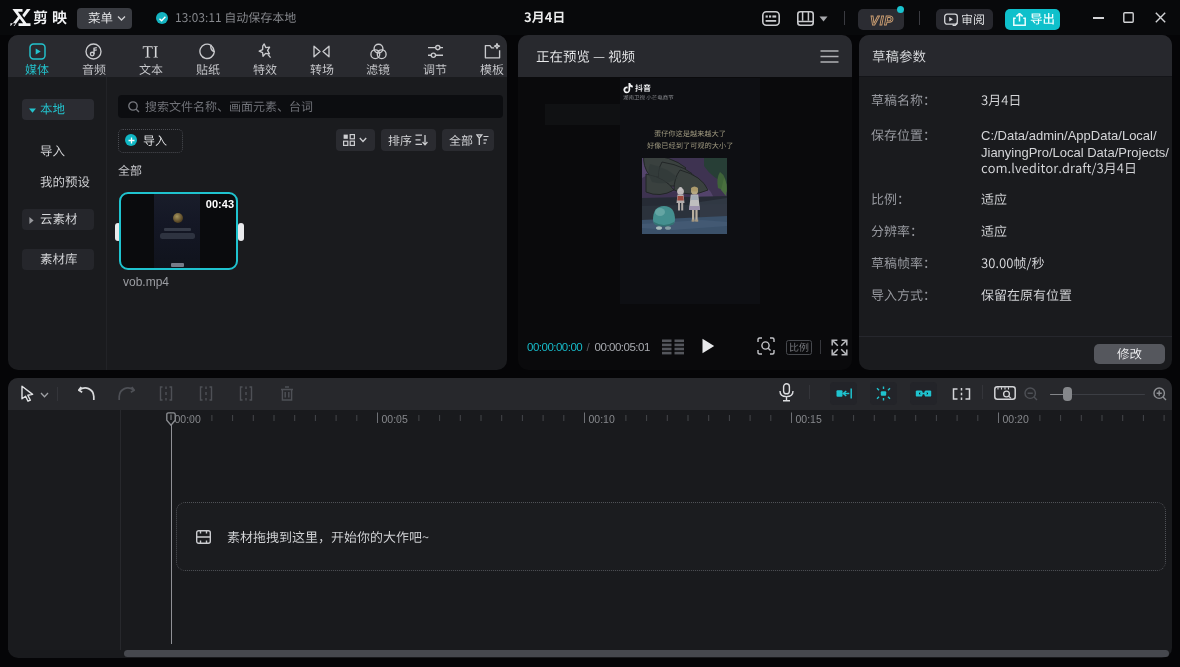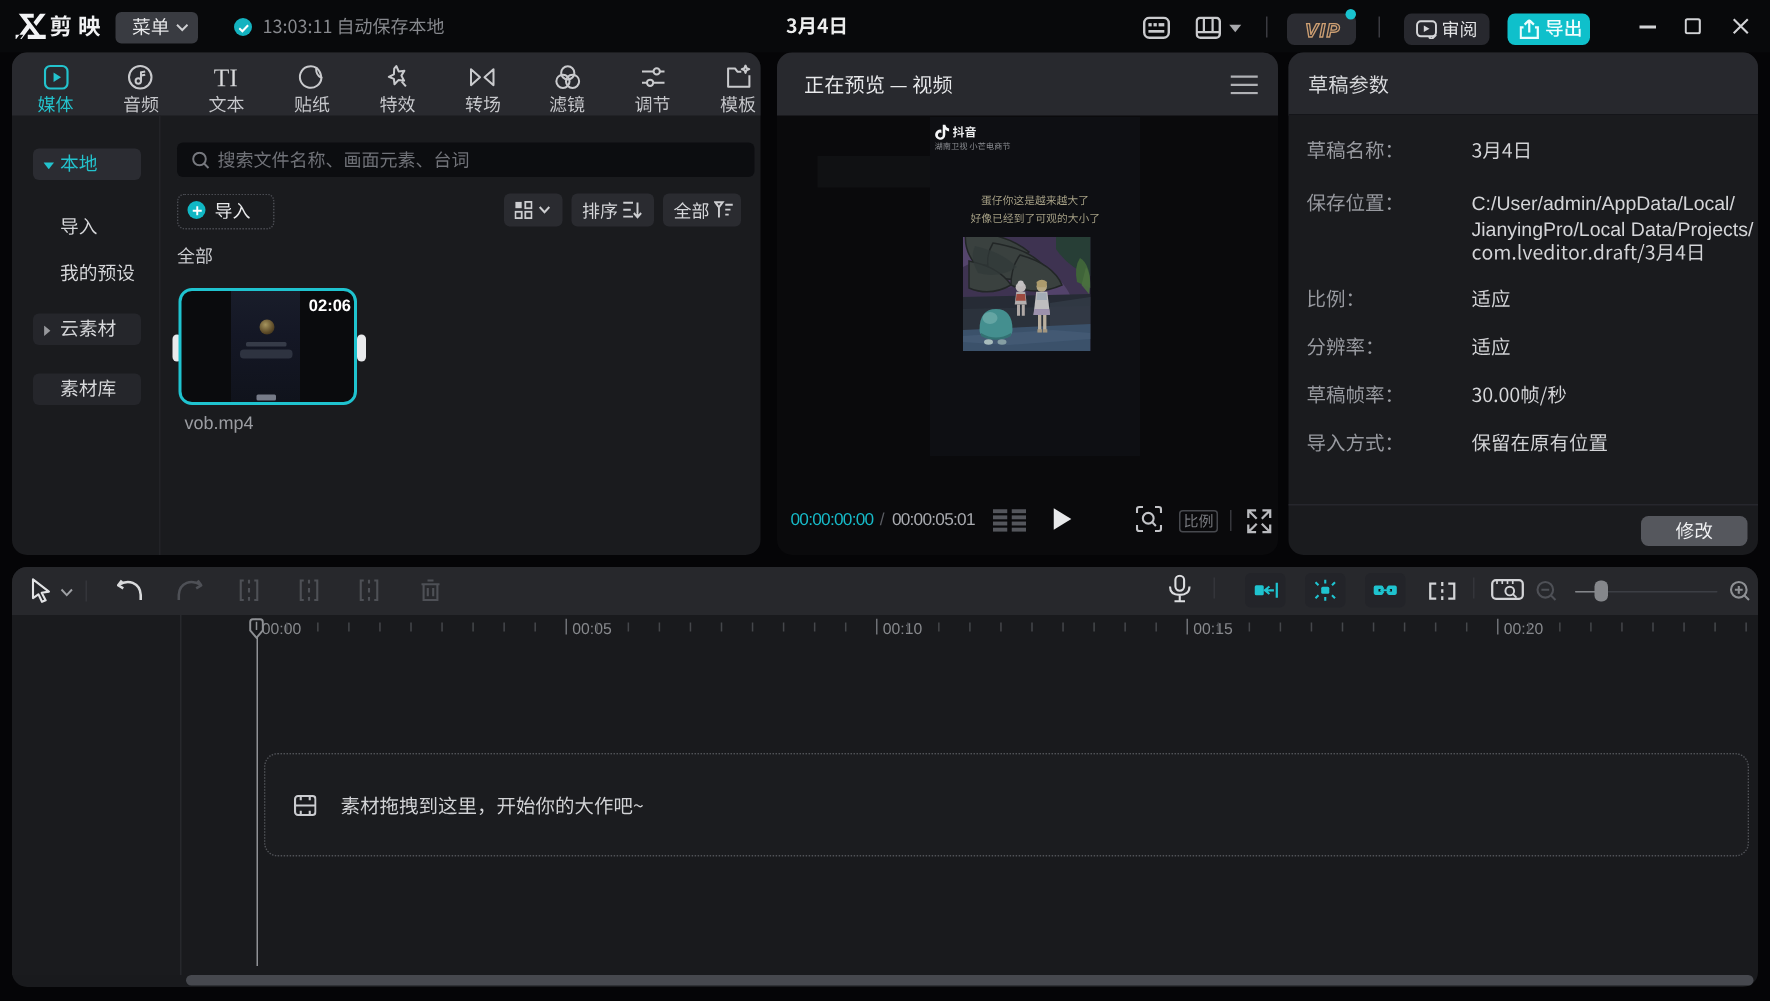--- a/index.html
+++ b/index.html
@@ -213,21 +213,21 @@
     <path fill="#cbccd0" transform="translate(0,12.00)" d="M5.92 -10.21C4.7 -8.3 2.51 -6.54 0.31 -5.54C0.54 -5.35 0.8 -5.05 0.94 -4.81C1.42 -5.05 1.9 -5.33 2.36 -5.63V-4.85H5.53V-2.98H2.44V-2.17H5.53V-0.19H0.91V0.62H11.15V-0.19H6.47V-2.17H9.71V-2.98H6.47V-4.85H9.71V-5.64C10.16 -5.33 10.62 -5.04 11.1 -4.76C11.23 -5.03 11.5 -5.34 11.72 -5.52C9.77 -6.55 7.99 -7.8 6.5 -9.53L6.71 -9.84ZM2.4 -5.65C3.76 -6.53 5.02 -7.64 6 -8.87C7.14 -7.56 8.35 -6.55 9.68 -5.65Z M13.69 -7.54C14.02 -6.89 14.34 -6.02 14.45 -5.46L15.26 -5.7C15.16 -6.25 14.83 -7.09 14.47 -7.74ZM19.52 -9.44V0.94H20.33V-8.62H22.26C21.94 -7.67 21.47 -6.4 21.01 -5.38C22.09 -4.3 22.39 -3.41 22.39 -2.66C22.4 -2.24 22.32 -1.86 22.08 -1.72C21.95 -1.63 21.77 -1.6 21.59 -1.58C21.35 -1.58 21.01 -1.58 20.66 -1.62C20.81 -1.37 20.89 -1 20.9 -0.77C21.25 -0.74 21.64 -0.74 21.94 -0.78C22.22 -0.82 22.49 -0.89 22.68 -1.02C23.08 -1.3 23.23 -1.87 23.23 -2.58C23.23 -3.41 22.97 -4.36 21.89 -5.48C22.4 -6.6 22.96 -7.97 23.38 -9.08L22.76 -9.48L22.62 -9.44ZM14.96 -9.91C15.14 -9.53 15.34 -9.06 15.47 -8.66H12.96V-7.85H18.62V-8.66H16.39C16.26 -9.07 16.01 -9.67 15.77 -10.13ZM17.2 -7.78C17 -7.09 16.64 -6.1 16.32 -5.42H12.61V-4.6H18.9V-5.42H17.2C17.5 -6.05 17.82 -6.86 18.1 -7.57ZM13.31 -3.49V0.88H14.16V0.31H17.45V0.79H18.35V-3.49ZM14.16 -0.5V-2.68H17.45V-0.5Z"></path>
   </svg>
 <div class="" style="left:114.5px;top:223px;width:6px;height:18px;background:#e9eaec;border-radius:3px"></div>
 <div class="" style="left:237.5px;top:223px;width:6px;height:18px;background:#e9eaec;border-radius:3px"></div>
 <div class="" style="left:119px;top:192px;width:119px;height:78px;background:#0a0b0d;border:2px solid #1fc3cf;border-radius:9px;box-sizing:border-box"></div>
 <div class="" style="left:154px;top:194px;width:46px;height:74px;background:linear-gradient(180deg,#191d2a 0%,#141725 40%,#10131c 100%)"></div>
 <div class="" style="left:173px;top:213px;width:10px;height:10px;background:radial-gradient(circle at 40% 35%,#a6955e,#5c4a28 60%,#261f10);border-radius:50%"></div>
 <div class="" style="left:164px;top:228px;width:27px;height:2.5px;background:#363b48;border-radius:1px"></div>
 <div class="" style="left:160px;top:233px;width:35px;height:5.5px;background:#2e3340;border-radius:2.5px"></div>
 <div class="" style="left:171px;top:263px;width:13px;height:3.5px;background:#767b88;border-radius:1px"></div>
-<div style="position:absolute;left:205px;top:198px;width:29px;height:12px;font:700 11px/12px &quot;Liberation Sans&quot;,sans-serif;color:#fff;text-align:right">02:06</div>
+<div style="position:absolute;left:205px;top:198px;width:29px;height:12px;font:700 11px/12px &quot;Liberation Sans&quot;,sans-serif;color:#fff;text-align:right">00:43</div>
 <div style="position:absolute;left:123px;top:276px;width:80px;height:13px;font:12px/13px &quot;Liberation Sans&quot;,sans-serif;color:#9b9da2">vob.mp4</div>
 <div class="panel" style="left:518px;top:35px;width:334px;height:335px;background:#0a0a0c"></div>
 <div class="pstrip" style="left:518px;top:35px;width:334px;height:42px;background:#28292e"></div>
 <svg class="tx " style="left:536.0px;top:47.8px" width="99.1" height="18.1" viewBox="0 0 99.1 18.1">
     <path fill="#e8e9eb" transform="translate(0,13.50)" d="M2.54 -6.88V-0.51H0.7V0.47H12.82V-0.51H7.63V-4.77H11.85V-5.75H7.63V-9.36H12.38V-10.35H1.22V-9.36H6.56V-0.51H3.58V-6.88Z M18.78 -11.34C18.59 -10.65 18.35 -9.94 18.06 -9.25H14.35V-8.28H17.62C16.75 -6.55 15.57 -4.94 14.01 -3.86C14.18 -3.63 14.43 -3.2 14.54 -2.93C15.11 -3.33 15.63 -3.79 16.11 -4.29V1.03H17.12V-5.49C17.75 -6.36 18.31 -7.3 18.77 -8.28H26.18V-9.25H19.18C19.43 -9.86 19.64 -10.48 19.83 -11.08ZM21.57 -7.57V-4.97H18.54V-4.02H21.57V-0.19H18V0.76H26.16V-0.19H22.59V-4.02H25.65V-4.97H22.59V-7.57Z M36.05 -6.68V-3.98C36.05 -2.59 35.73 -0.77 32.53 0.28C32.76 0.47 33.03 0.81 33.16 1.01C36.59 -0.24 37 -2.27 37 -3.97V-6.68ZM36.79 -1.19C37.64 -0.51 38.73 0.46 39.26 1.07L39.96 0.35C39.42 -0.23 38.3 -1.16 37.46 -1.81ZM28.19 -8.21C29.01 -7.65 30.06 -6.91 30.81 -6.34H27.51V-5.44H29.74V-0.14C29.74 0.04 29.69 0.08 29.48 0.09C29.3 0.09 28.67 0.09 27.97 0.08C28.12 0.36 28.26 0.77 28.3 1.05C29.23 1.05 29.84 1.04 30.21 0.88C30.6 0.72 30.71 0.43 30.71 -0.11V-5.44H32.16C31.91 -4.71 31.64 -3.97 31.4 -3.46L32.17 -3.25C32.53 -3.98 32.95 -5.17 33.3 -6.21L32.67 -6.39L32.52 -6.34H31.6L31.87 -6.7C31.56 -6.94 31.13 -7.26 30.64 -7.59C31.44 -8.3 32.32 -9.34 32.9 -10.31L32.28 -10.75L32.1 -10.69H27.8V-9.79H31.43C31.01 -9.18 30.46 -8.52 29.94 -8.07L28.74 -8.86ZM33.75 -8.48V-2.05H34.7V-7.55H38.42V-2.08H39.41V-8.48H36.77L37.25 -9.83H39.95V-10.75H33.26V-9.83H36.14C36.05 -9.38 35.92 -8.9 35.8 -8.48Z M49.19 -8.45C49.88 -7.8 50.65 -6.88 50.99 -6.26L51.89 -6.7C51.54 -7.3 50.79 -8.18 50.06 -8.82ZM42.05 -10.58V-6.78H43.04V-10.58ZM44.87 -11.21V-6.33H45.86V-11.21ZM47.63 -2.47V-0.35C47.63 0.63 47.97 0.89 49.29 0.89C49.57 0.89 51.38 0.89 51.66 0.89C52.74 0.89 53.03 0.51 53.15 -1.03C52.88 -1.08 52.47 -1.22 52.26 -1.38C52.2 -0.15 52.11 0.03 51.57 0.03C51.18 0.03 49.68 0.03 49.38 0.03C48.75 0.03 48.64 -0.03 48.64 -0.36V-2.47ZM46.67 -4.4V-3.35C46.67 -2.27 46.32 -0.74 41.39 0.3C41.62 0.5 41.9 0.88 42.04 1.11C47.13 -0.09 47.72 -1.92 47.72 -3.32V-4.4ZM43.15 -5.93V-1.63H44.15V-5.02H50.5V-1.71H51.56V-5.93ZM48.41 -11.35C48.05 -9.84 47.41 -8.3 46.59 -7.3C46.84 -7.2 47.26 -6.94 47.45 -6.79C47.91 -7.4 48.33 -8.18 48.68 -9.06H53.12V-9.96H49.03C49.15 -10.35 49.27 -10.75 49.38 -11.15Z M57.65 -3.38H68.46V-4.21H57.65Z M78.19 -10.68V-3.5H79.18V-9.79H83.35V-3.5H84.36V-10.68ZM74.2 -10.85C74.68 -10.33 75.21 -9.58 75.45 -9.09L76.28 -9.63C76.03 -10.1 75.49 -10.8 74.97 -11.31ZM80.72 -8.76V-6.13C80.72 -4.01 80.31 -1.43 76.9 0.34C77.1 0.5 77.42 0.88 77.54 1.09C79.57 0.03 80.64 -1.42 81.18 -2.89V-0.27C81.18 0.63 81.54 0.88 82.46 0.88H83.69C84.86 0.88 85.01 0.32 85.14 -1.8C84.89 -1.86 84.55 -2 84.29 -2.2C84.24 -0.26 84.17 0.11 83.7 0.11H82.61C82.23 0.11 82.12 0 82.12 -0.38V-3.73H81.43C81.63 -4.55 81.69 -5.36 81.69 -6.1V-8.76ZM72.97 -9.02V-8.09H76.23C75.45 -6.37 74.03 -4.68 72.64 -3.74C72.79 -3.55 73.04 -3.04 73.12 -2.75C73.64 -3.15 74.17 -3.63 74.68 -4.18V1.07H75.64V-4.75C76.11 -4.14 76.69 -3.38 76.96 -2.96L77.61 -3.77C77.36 -4.06 76.41 -5.14 75.9 -5.7C76.55 -6.62 77.1 -7.64 77.48 -8.69L76.94 -9.06L76.75 -9.02Z M95.08 -6.76C95.05 -2.04 94.91 -0.47 91.64 0.4C91.81 0.58 92.06 0.9 92.14 1.12C95.65 0.12 95.9 -1.74 95.93 -6.76ZM95.45 -1.13C96.35 -0.46 97.51 0.51 98.08 1.11L98.69 0.46C98.1 -0.12 96.92 -1.05 96.01 -1.7ZM91.4 -5.21C90.69 -2.4 89.14 -0.57 86.28 0.34C86.48 0.54 86.71 0.88 86.81 1.12C89.87 0.04 91.53 -1.94 92.27 -5.01ZM87.41 -5.36C87.14 -4.36 86.7 -3.35 86.12 -2.66C86.35 -2.55 86.71 -2.32 86.87 -2.19C87.44 -2.93 87.97 -4.06 88.26 -5.17ZM92.96 -8.22V-1.85H93.83V-7.42H97.15V-1.88H98.06V-8.22H95.63L96.17 -9.64H98.44V-10.54H92.61V-9.64H95.19C95.05 -9.18 94.88 -8.64 94.69 -8.22ZM87.16 -10.17V-7.14H86.14V-6.22H88.97V-2.13H89.88V-6.22H92.39V-7.14H90.13V-8.8H92.08V-9.67H90.13V-11.35H89.21V-7.14H87.99V-10.17Z"></path>
   </svg>
 <svg class="ic" style="left:820px;top:50px;" width="19" height="13" viewBox="0 0 19 13">
     <path stroke="#b0b1b5" stroke-width="1.5" d="M0.5 1 L18.5 1 M0.5 6.5 L18.5 6.5 M0.5 12 L18.5 12"></path>
   </svg>
 <div class="" style="left:545px;top:104px;width:80px;height:21px;background:#101113"></div>
@@ -357,21 +357,21 @@
   </svg>
 <svg class="tx " style="left:981.0px;top:254.6px" width="63.6" height="17.4" viewBox="0 0 63.6 17.4">
     <path fill="#d4d5d8" transform="translate(0,13.00)" d="M3.42 0.17C5.12 0.17 6.49 -0.84 6.49 -2.55C6.49 -3.86 5.59 -4.69 4.47 -4.97V-5.03C5.49 -5.38 6.16 -6.16 6.16 -7.32C6.16 -8.83 4.99 -9.7 3.38 -9.7C2.29 -9.7 1.44 -9.22 0.73 -8.57L1.36 -7.81C1.91 -8.36 2.57 -8.74 3.34 -8.74C4.34 -8.74 4.95 -8.14 4.95 -7.23C4.95 -6.2 4.29 -5.41 2.31 -5.41V-4.5C4.52 -4.5 5.28 -3.74 5.28 -2.59C5.28 -1.49 4.48 -0.82 3.34 -0.82C2.26 -0.82 1.55 -1.34 0.99 -1.91L0.38 -1.14C1 -0.45 1.94 0.17 3.42 0.17Z M10.83 0.17C12.64 0.17 13.79 -1.47 13.79 -4.8C13.79 -8.1 12.64 -9.7 10.83 -9.7C9.01 -9.7 7.87 -8.1 7.87 -4.8C7.87 -1.47 9.01 0.17 10.83 0.17ZM10.83 -0.79C9.75 -0.79 9.01 -2 9.01 -4.8C9.01 -7.58 9.75 -8.76 10.83 -8.76C11.91 -8.76 12.65 -7.58 12.65 -4.8C12.65 -2 11.91 -0.79 10.83 -0.79Z M16.24 0.17C16.7 0.17 17.09 -0.19 17.09 -0.73C17.09 -1.27 16.7 -1.64 16.24 -1.64C15.76 -1.64 15.38 -1.27 15.38 -0.73C15.38 -0.19 15.76 0.17 16.24 0.17Z M21.66 0.17C23.46 0.17 24.62 -1.47 24.62 -4.8C24.62 -8.1 23.46 -9.7 21.66 -9.7C19.84 -9.7 18.69 -8.1 18.69 -4.8C18.69 -1.47 19.84 0.17 21.66 0.17ZM21.66 -0.79C20.58 -0.79 19.84 -2 19.84 -4.8C19.84 -7.58 20.58 -8.76 21.66 -8.76C22.74 -8.76 23.48 -7.58 23.48 -4.8C23.48 -2 22.74 -0.79 21.66 -0.79Z M28.87 0.17C30.68 0.17 31.84 -1.47 31.84 -4.8C31.84 -8.1 30.68 -9.7 28.87 -9.7C27.05 -9.7 25.91 -8.1 25.91 -4.8C25.91 -1.47 27.05 0.17 28.87 0.17ZM28.87 -0.79C27.79 -0.79 27.05 -2 27.05 -4.8C27.05 -7.58 27.79 -8.76 28.87 -8.76C29.95 -8.76 30.69 -7.58 30.69 -4.8C30.69 -2 29.95 -0.79 28.87 -0.79Z M41.63 -0.77C42.58 -0.26 43.77 0.52 44.36 1.07L44.9 0.36C44.3 -0.17 43.08 -0.9 42.13 -1.38ZM41 -5.94V-3.61C41 -2.33 40.69 -0.71 37.56 0.27C37.74 0.47 38.01 0.82 38.13 1.04C41.39 -0.16 41.93 -1.99 41.93 -3.61V-5.94ZM38.79 -7.72V-1.61H39.64V-6.86H43.24V-1.64H44.12V-7.72H41.86V-8.87H44.79V-9.75H41.86V-10.89H40.91V-7.72ZM33.46 -8.45V-1.64H34.23V-7.57H35.23V1.04H36.06V-7.57H37.1V-2.73C37.1 -2.63 37.08 -2.6 37 -2.59C36.89 -2.59 36.65 -2.59 36.34 -2.6C36.47 -2.37 36.58 -1.98 36.61 -1.73C37.06 -1.73 37.36 -1.75 37.58 -1.91C37.82 -2.07 37.87 -2.34 37.87 -2.7V-8.45H36.06V-10.91H35.23V-8.45Z M45.62 2.33H46.49L50.38 -10.32H49.52Z M56.98 -8.71C56.78 -7.29 56.45 -5.79 55.98 -4.78C56.2 -4.71 56.62 -4.51 56.8 -4.38C57.27 -5.43 57.66 -7.02 57.89 -8.54ZM60.65 -8.61C61.26 -7.49 61.87 -6.01 62.1 -5.03L62.99 -5.36C62.74 -6.33 62.13 -7.77 61.48 -8.89ZM61.48 -4.56C60.53 -2 58.49 -0.53 55.25 0.14C55.46 0.36 55.68 0.74 55.78 1C59.2 0.18 61.36 -1.46 62.39 -4.28ZM58.8 -10.92V-2.87H59.74V-10.92ZM55.41 -10.74C54.43 -10.31 52.72 -9.92 51.26 -9.68C51.36 -9.48 51.49 -9.15 51.53 -8.93C52.09 -9.01 52.7 -9.1 53.3 -9.22V-7.25H51.13V-6.34H53.18C52.66 -4.85 51.78 -3.16 50.96 -2.24C51.12 -2 51.35 -1.61 51.45 -1.34C52.1 -2.13 52.78 -3.42 53.3 -4.72V1.01H54.26V-5C54.69 -4.37 55.19 -3.56 55.39 -3.15L55.98 -3.91C55.73 -4.26 54.61 -5.71 54.26 -6.08V-6.34H56.1V-7.25H54.26V-9.42C54.9 -9.58 55.51 -9.76 56 -9.96Z"></path>
   </svg>
 <svg class="tx " style="left:871.0px;top:286.6px" width="65.0" height="17.4" viewBox="0 0 65.0 17.4">
     <path fill="#989aa0" transform="translate(0,13.00)" d="M2.74 -2.37C3.56 -1.69 4.48 -0.69 4.86 -0.01L5.59 -0.66C5.19 -1.3 4.3 -2.21 3.51 -2.87H8.42V-0.14C8.42 0.05 8.35 0.12 8.09 0.13C7.84 0.13 6.9 0.14 5.94 0.12C6.08 0.36 6.24 0.73 6.29 0.99C7.54 0.99 8.33 0.99 8.8 0.84C9.27 0.71 9.42 0.45 9.42 -0.12V-2.87H12.27V-3.78H9.42V-4.8H8.42V-3.78H0.81V-2.87H3.33ZM1.75 -10.01V-6.6C1.75 -5.38 2.4 -5.12 4.55 -5.12C5.03 -5.12 9.22 -5.12 9.74 -5.12C11.38 -5.12 11.8 -5.43 11.97 -6.77C11.67 -6.81 11.28 -6.93 11.02 -7.07C10.92 -6.11 10.74 -5.93 9.67 -5.93C8.76 -5.93 5.16 -5.93 4.47 -5.93C3.03 -5.93 2.77 -6.07 2.77 -6.62V-7.31H10.74V-10.4H1.75ZM2.77 -9.54H9.78V-8.18H2.77Z M16.84 -9.81C17.69 -9.22 18.36 -8.49 18.93 -7.68C18.08 -3.98 16.46 -1.34 13.53 0.17C13.79 0.35 14.25 0.75 14.43 0.95C17.07 -0.58 18.73 -2.98 19.72 -6.38C21.15 -3.76 22.07 -0.75 25.05 0.91C25.1 0.6 25.36 0.08 25.53 -0.19C21.2 -2.78 21.59 -7.67 17.43 -10.65Z M31.72 -10.63C32.06 -10.02 32.45 -9.19 32.6 -8.67H26.88V-7.72H30.43C30.28 -4.73 29.95 -1.36 26.6 0.3C26.86 0.48 27.17 0.82 27.31 1.07C29.78 -0.22 30.76 -2.38 31.17 -4.69H35.83C35.62 -1.75 35.36 -0.49 34.98 -0.16C34.81 -0.03 34.64 0 34.36 0C34.01 0 33.1 -0.01 32.16 -0.09C32.36 0.17 32.49 0.57 32.51 0.86C33.38 0.92 34.24 0.94 34.7 0.9C35.2 0.87 35.53 0.78 35.83 0.44C36.34 -0.07 36.59 -1.48 36.85 -5.17C36.88 -5.32 36.89 -5.64 36.89 -5.64H31.33C31.41 -6.33 31.46 -7.03 31.5 -7.72H38.17V-8.67H32.68L33.6 -9.07C33.42 -9.59 33.02 -10.39 32.66 -11Z M48.22 -10.28C48.89 -9.81 49.7 -9.11 50.09 -8.64L50.77 -9.26C50.38 -9.71 49.54 -10.37 48.88 -10.83ZM46.34 -10.87C46.34 -10.06 46.37 -9.27 46.41 -8.49H39.72V-7.54H46.48C46.81 -2.7 47.91 1.07 50.04 1.07C51.04 1.07 51.4 0.4 51.57 -1.87C51.3 -1.98 50.93 -2.2 50.71 -2.42C50.62 -0.68 50.48 0.05 50.12 0.05C48.83 0.05 47.81 -3.13 47.49 -7.54H51.31V-8.49H47.44C47.4 -9.26 47.38 -10.05 47.38 -10.87ZM39.77 -0.31 40.08 0.65C41.74 0.29 44.13 -0.26 46.34 -0.78L46.27 -1.66L43.48 -1.07V-4.65H45.92V-5.6H40.17V-4.65H42.51V-0.87Z M55.25 -6.32C55.77 -6.32 56.24 -6.69 56.24 -7.28C56.24 -7.88 55.77 -8.27 55.25 -8.27C54.73 -8.27 54.26 -7.88 54.26 -7.28C54.26 -6.69 54.73 -6.32 55.25 -6.32ZM55.25 0.05C55.77 0.05 56.24 -0.34 56.24 -0.92C56.24 -1.52 55.77 -1.9 55.25 -1.9C54.73 -1.9 54.26 -1.52 54.26 -0.92C54.26 -0.34 54.73 0.05 55.25 0.05Z"></path>
   </svg>
 <svg class="tx " style="left:981.0px;top:286.6px" width="91.0" height="17.4" viewBox="0 0 91.0 17.4">
     <path fill="#d4d5d8" transform="translate(0,13.00)" d="M5.88 -9.44H10.71V-7.05H5.88ZM4.94 -10.31V-6.16H7.77V-4.55H3.98V-3.65H7.2C6.32 -2.27 4.94 -0.96 3.6 -0.3C3.82 -0.12 4.12 0.23 4.28 0.47C5.55 -0.27 6.86 -1.57 7.77 -3.02V1.04H8.75V-3.05C9.62 -1.62 10.87 -0.26 12.06 0.49C12.23 0.25 12.53 -0.09 12.75 -0.29C11.49 -0.96 10.17 -2.27 9.33 -3.65H12.4V-4.55H8.75V-6.16H11.69V-10.31ZM3.6 -10.88C2.85 -8.92 1.6 -6.98 0.3 -5.73C0.47 -5.51 0.75 -4.99 0.84 -4.77C1.33 -5.25 1.79 -5.82 2.25 -6.45V1H3.19V-7.89C3.69 -8.75 4.15 -9.67 4.51 -10.59Z M16.17 -1.57H19.06V-0.25H16.17ZM16.17 -2.34V-3.61H19.06V-2.34ZM22.93 -1.57V-0.25H19.98V-1.57ZM22.93 -2.34H19.98V-3.61H22.93ZM15.2 -4.42V1.04H16.17V0.56H22.93V0.99H23.95V-4.42ZM19.51 -10.21V-9.33H21.03C20.85 -7.58 20.37 -6.24 18.66 -5.49C18.86 -5.33 19.12 -5 19.23 -4.8C21.16 -5.71 21.74 -7.27 21.96 -9.33H23.96C23.87 -7.15 23.74 -6.32 23.54 -6.08C23.45 -5.97 23.34 -5.95 23.14 -5.95C22.95 -5.95 22.41 -5.95 21.85 -6.01C21.98 -5.77 22.09 -5.42 22.1 -5.15C22.68 -5.12 23.26 -5.12 23.57 -5.15C23.92 -5.17 24.15 -5.26 24.35 -5.51C24.66 -5.88 24.79 -6.93 24.92 -9.79C24.92 -9.92 24.93 -10.21 24.93 -10.21ZM14.53 -5.1C14.78 -5.26 15.2 -5.42 18.11 -6.21C18.24 -5.94 18.34 -5.68 18.41 -5.46L19.27 -5.82C19.02 -6.59 18.37 -7.76 17.76 -8.63L16.96 -8.31C17.24 -7.9 17.5 -7.45 17.75 -6.99L15.44 -6.42V-9.22C16.64 -9.48 17.93 -9.81 18.86 -10.19L18.2 -10.91C17.32 -10.5 15.81 -10.09 14.49 -9.8V-6.96C14.49 -6.36 14.21 -6.01 14.01 -5.85C14.17 -5.69 14.43 -5.32 14.53 -5.11Z M31.08 -10.92C30.9 -10.26 30.67 -9.57 30.39 -8.9H26.82V-7.97H29.96C29.13 -6.3 27.99 -4.76 26.49 -3.72C26.65 -3.5 26.9 -3.08 27 -2.82C27.55 -3.21 28.05 -3.65 28.51 -4.13V0.99H29.48V-5.29C30.09 -6.12 30.63 -7.03 31.07 -7.97H38.21V-8.9H31.47C31.71 -9.49 31.91 -10.09 32.1 -10.67ZM33.77 -7.29V-4.78H30.85V-3.87H33.77V-0.18H30.33V0.73H38.19V-0.18H34.75V-3.87H37.7V-4.78H34.75V-7.29Z M43.8 -5.23H49.24V-4H43.8ZM43.8 -7.18H49.24V-5.97H43.8ZM48.09 -2.15C48.87 -1.3 49.89 -0.14 50.39 0.55L51.22 0.05C50.69 -0.62 49.63 -1.75 48.85 -2.56ZM43.82 -2.59C43.24 -1.72 42.38 -0.73 41.6 -0.05C41.85 0.08 42.25 0.34 42.43 0.48C43.16 -0.22 44.07 -1.33 44.75 -2.27ZM40.7 -10.21V-6.51C40.7 -4.51 40.6 -1.72 39.45 0.27C39.69 0.36 40.1 0.62 40.29 0.78C41.5 -1.31 41.66 -4.39 41.66 -6.51V-9.29H51.26V-10.21ZM45.89 -9.15C45.79 -8.81 45.59 -8.35 45.4 -7.94H42.84V-3.22H46.03V-0.05C46.03 0.1 45.98 0.17 45.77 0.17C45.58 0.18 44.91 0.18 44.15 0.16C44.27 0.42 44.41 0.77 44.45 1.03C45.45 1.03 46.09 1.03 46.49 0.88C46.87 0.74 46.98 0.47 46.98 -0.04V-3.22H50.23V-7.94H46.45C46.64 -8.27 46.84 -8.63 47.02 -8.98Z M57.08 -10.92C56.93 -10.36 56.74 -9.79 56.51 -9.23H52.82V-8.32H56.11C55.28 -6.6 54.08 -5.02 52.52 -3.95C52.7 -3.77 53.01 -3.42 53.14 -3.2C53.96 -3.78 54.69 -4.48 55.31 -5.28V1.03H56.28V-1.55H61.72V-0.19C61.72 0 61.66 0.08 61.44 0.08C61.19 0.09 60.4 0.1 59.54 0.07C59.67 0.34 59.81 0.74 59.87 1C60.98 1 61.7 1 62.13 0.86C62.56 0.69 62.69 0.39 62.69 -0.18V-6.81H56.37C56.67 -7.31 56.93 -7.8 57.16 -8.32H64.21V-9.23H57.55C57.75 -9.71 57.91 -10.21 58.07 -10.69ZM56.28 -3.76H61.72V-2.39H56.28ZM56.28 -4.59V-5.93H61.72V-4.59Z M69.8 -8.55V-7.6H76.88V-8.55ZM70.66 -6.62C71.05 -4.81 71.44 -2.4 71.54 -1.04L72.5 -1.33C72.37 -2.65 71.97 -4.99 71.54 -6.82ZM72.41 -10.76C72.66 -10.11 72.92 -9.26 73.02 -8.7L74 -8.98C73.87 -9.54 73.58 -10.36 73.33 -11.01ZM69.24 -0.44V0.49H77.41V-0.44H74.72C75.2 -2.18 75.74 -4.75 76.09 -6.75L75.06 -6.92C74.83 -4.97 74.31 -2.2 73.81 -0.44ZM68.72 -10.87C67.99 -8.89 66.77 -6.94 65.49 -5.68C65.66 -5.46 65.95 -4.95 66.05 -4.72C66.5 -5.17 66.92 -5.71 67.34 -6.29V1.01H68.31V-7.81C68.82 -8.7 69.28 -9.65 69.64 -10.59Z M86.46 -9.72H88.66V-8.55H86.46ZM83.42 -9.72H85.57V-8.55H83.42ZM80.46 -9.72H82.52V-8.55H80.46ZM80.47 -5.55V-0.08H78.74V0.65H90.28V-0.08H88.5V-5.55H84.44L84.62 -6.32H89.99V-7.08H84.76L84.9 -7.84H89.64V-10.43H79.52V-7.84H83.9L83.8 -7.08H78.88V-6.32H83.67L83.51 -5.55ZM81.41 -0.08V-0.88H87.54V-0.08ZM81.41 -3.57H87.54V-2.82H81.41ZM81.41 -4.16V-4.89H87.54V-4.16ZM81.41 -2.24H87.54V-1.47H81.41Z"></path>
   </svg>
-<div style="position:absolute;left:981px;top:128.2px;width:200px;height:15px;font:13px/15px &quot;Liberation Sans&quot;,sans-serif;color:#d4d5d8">C:/User/admin/AppData/Local/</div>
+<div style="position:absolute;left:981px;top:128.2px;width:200px;height:15px;font:13px/15px &quot;Liberation Sans&quot;,sans-serif;color:#d4d5d8">C:/Data/admin/AppData/Local/</div>
 <div style="position:absolute;left:981px;top:144.8px;width:200px;height:15px;font:13px/15px &quot;Liberation Sans&quot;,sans-serif;color:#d4d5d8">JianyingPro/Local Data/Projects/</div>
 <svg class="tx " style="left:981.0px;top:159.9px" width="156.0" height="17.4" viewBox="0 0 156.0 17.4">
     <path fill="#d4d5d8" transform="translate(0,13.00)" d="M3.98 0.17C4.82 0.17 5.63 -0.17 6.27 -0.71L5.75 -1.52C5.3 -1.13 4.73 -0.82 4.08 -0.82C2.78 -0.82 1.9 -1.9 1.9 -3.52C1.9 -5.15 2.83 -6.24 4.12 -6.24C4.67 -6.24 5.12 -5.99 5.52 -5.63L6.12 -6.41C5.63 -6.85 4.99 -7.24 4.07 -7.24C2.25 -7.24 0.68 -5.88 0.68 -3.52C0.68 -1.18 2.11 0.17 3.98 0.17Z M10.57 0.17C12.3 0.17 13.83 -1.18 13.83 -3.52C13.83 -5.88 12.3 -7.24 10.57 -7.24C8.84 -7.24 7.31 -5.88 7.31 -3.52C7.31 -1.18 8.84 0.17 10.57 0.17ZM10.57 -0.82C9.35 -0.82 8.53 -1.9 8.53 -3.52C8.53 -5.15 9.35 -6.24 10.57 -6.24C11.79 -6.24 12.62 -5.15 12.62 -3.52C12.62 -1.9 11.79 -0.82 10.57 -0.82Z M15.7 0H16.9V-5.12C17.54 -5.85 18.13 -6.2 18.67 -6.2C19.56 -6.2 19.98 -5.64 19.98 -4.32V0H21.16V-5.12C21.83 -5.85 22.4 -6.2 22.95 -6.2C23.84 -6.2 24.26 -5.64 24.26 -4.32V0H25.44V-4.47C25.44 -6.27 24.75 -7.24 23.31 -7.24C22.44 -7.24 21.71 -6.68 20.97 -5.89C20.68 -6.72 20.11 -7.24 19.02 -7.24C18.17 -7.24 17.45 -6.71 16.82 -6.03H16.8L16.68 -7.06H15.7Z M28.35 0.17C28.82 0.17 29.21 -0.19 29.21 -0.73C29.21 -1.27 28.82 -1.64 28.35 -1.64C27.87 -1.64 27.5 -1.27 27.5 -0.73C27.5 -0.19 27.87 0.17 28.35 0.17Z M32.6 0.17C32.93 0.17 33.12 0.12 33.29 0.07L33.12 -0.84C32.99 -0.82 32.94 -0.82 32.88 -0.82C32.7 -0.82 32.55 -0.96 32.55 -1.33V-10.35H31.36V-1.4C31.36 -0.4 31.72 0.17 32.6 0.17Z M36.57 0H37.96L40.46 -7.06H39.29L37.95 -3.04C37.74 -2.35 37.5 -1.64 37.3 -0.96H37.23C37.02 -1.64 36.8 -2.35 36.58 -3.04L35.26 -7.06H34.02Z M44.68 0.17C45.63 0.17 46.38 -0.14 46.99 -0.55L46.58 -1.34C46.05 -0.99 45.5 -0.78 44.81 -0.78C43.47 -0.78 42.55 -1.74 42.47 -3.25H47.23C47.26 -3.43 47.28 -3.67 47.28 -3.93C47.28 -5.94 46.27 -7.24 44.46 -7.24C42.85 -7.24 41.3 -5.82 41.3 -3.52C41.3 -1.2 42.8 0.17 44.68 0.17ZM42.46 -4.09C42.6 -5.5 43.48 -6.29 44.49 -6.29C45.59 -6.29 46.24 -5.52 46.24 -4.09Z M51.43 0.17C52.27 0.17 53.03 -0.29 53.57 -0.83H53.61L53.72 0H54.69V-10.35H53.49V-7.63L53.56 -6.42C52.94 -6.93 52.4 -7.24 51.57 -7.24C49.96 -7.24 48.52 -5.81 48.52 -3.52C48.52 -1.17 49.66 0.17 51.43 0.17ZM51.69 -0.83C50.45 -0.83 49.74 -1.83 49.74 -3.54C49.74 -5.15 50.65 -6.24 51.78 -6.24C52.36 -6.24 52.91 -6.03 53.49 -5.5V-1.79C52.91 -1.14 52.34 -0.83 51.69 -0.83Z M57.08 0H58.28V-7.06H57.08ZM57.68 -8.51C58.15 -8.51 58.47 -8.83 58.47 -9.31C58.47 -9.76 58.15 -10.07 57.68 -10.07C57.21 -10.07 56.9 -9.76 56.9 -9.31C56.9 -8.83 57.21 -8.51 57.68 -8.51Z M62.87 0.17C63.31 0.17 63.78 0.04 64.18 -0.09L63.95 -0.99C63.71 -0.88 63.4 -0.79 63.14 -0.79C62.32 -0.79 62.05 -1.29 62.05 -2.15V-6.1H63.97V-7.06H62.05V-9.05H61.06L60.93 -7.06L59.81 -6.99V-6.1H60.87V-2.18C60.87 -0.77 61.37 0.17 62.87 0.17Z M68.3 0.17C70.03 0.17 71.56 -1.18 71.56 -3.52C71.56 -5.88 70.03 -7.24 68.3 -7.24C66.57 -7.24 65.04 -5.88 65.04 -3.52C65.04 -1.18 66.57 0.17 68.3 0.17ZM68.3 -0.82C67.08 -0.82 66.26 -1.9 66.26 -3.52C66.26 -5.15 67.08 -6.24 68.3 -6.24C69.52 -6.24 70.36 -5.15 70.36 -3.52C70.36 -1.9 69.52 -0.82 68.3 -0.82Z M73.44 0H74.63V-4.54C75.1 -5.73 75.82 -6.17 76.4 -6.17C76.7 -6.17 76.86 -6.14 77.09 -6.06L77.31 -7.08C77.09 -7.2 76.87 -7.24 76.56 -7.24C75.78 -7.24 75.05 -6.67 74.56 -5.77H74.53L74.41 -7.06H73.44Z M79.09 0.17C79.56 0.17 79.95 -0.19 79.95 -0.73C79.95 -1.27 79.56 -1.64 79.09 -1.64C78.61 -1.64 78.23 -1.27 78.23 -0.73C78.23 -0.19 78.61 0.17 79.09 0.17Z M84.5 0.17C85.34 0.17 86.1 -0.29 86.64 -0.83H86.68L86.79 0H87.76V-10.35H86.57V-7.63L86.63 -6.42C86.01 -6.93 85.47 -7.24 84.64 -7.24C83.03 -7.24 81.59 -5.81 81.59 -3.52C81.59 -1.17 82.73 0.17 84.5 0.17ZM84.76 -0.83C83.53 -0.83 82.81 -1.83 82.81 -3.54C82.81 -5.15 83.72 -6.24 84.85 -6.24C85.44 -6.24 85.98 -6.03 86.57 -5.5V-1.79C85.98 -1.14 85.41 -0.83 84.76 -0.83Z M90.16 0H91.35V-4.54C91.82 -5.73 92.53 -6.17 93.12 -6.17C93.42 -6.17 93.57 -6.14 93.81 -6.06L94.03 -7.08C93.81 -7.2 93.59 -7.24 93.28 -7.24C92.5 -7.24 91.77 -6.67 91.27 -5.77H91.25L91.13 -7.06H90.16Z M96.82 0.17C97.69 0.17 98.49 -0.29 99.16 -0.84H99.2L99.31 0H100.28V-4.34C100.28 -6.1 99.57 -7.24 97.84 -7.24C96.69 -7.24 95.71 -6.73 95.07 -6.32L95.52 -5.5C96.08 -5.88 96.82 -6.25 97.64 -6.25C98.8 -6.25 99.1 -5.38 99.1 -4.47C96.1 -4.13 94.77 -3.37 94.77 -1.83C94.77 -0.56 95.64 0.17 96.82 0.17ZM97.16 -0.79C96.46 -0.79 95.91 -1.1 95.91 -1.91C95.91 -2.82 96.72 -3.41 99.1 -3.68V-1.72C98.41 -1.1 97.84 -0.79 97.16 -0.79Z M101.75 -6.1H102.71V0H103.9V-6.1H105.39V-7.06H103.9V-8.18C103.9 -9.09 104.22 -9.57 104.9 -9.57C105.14 -9.57 105.43 -9.5 105.69 -9.37L105.95 -10.3C105.62 -10.43 105.21 -10.52 104.77 -10.52C103.36 -10.52 102.71 -9.62 102.71 -8.19V-7.06L101.75 -6.99Z M108.95 0.17C109.39 0.17 109.86 0.04 110.27 -0.09L110.03 -0.99C109.8 -0.88 109.49 -0.79 109.23 -0.79C108.41 -0.79 108.13 -1.29 108.13 -2.15V-6.1H110.06V-7.06H108.13V-9.05H107.15L107.02 -7.06L105.9 -6.99V-6.1H106.95V-2.18C106.95 -0.77 107.46 0.17 108.95 0.17Z M110.59 2.33H111.46L115.35 -10.32H114.49Z M118.96 0.17C120.67 0.17 122.03 -0.84 122.03 -2.55C122.03 -3.86 121.13 -4.69 120.02 -4.97V-5.03C121.03 -5.38 121.71 -6.16 121.71 -7.32C121.71 -8.83 120.54 -9.7 118.92 -9.7C117.83 -9.7 116.99 -9.22 116.27 -8.57L116.91 -7.81C117.45 -8.36 118.12 -8.74 118.88 -8.74C119.89 -8.74 120.5 -8.14 120.5 -7.23C120.5 -6.2 119.83 -5.41 117.86 -5.41V-4.5C120.07 -4.5 120.82 -3.74 120.82 -2.59C120.82 -1.49 120.03 -0.82 118.88 -0.82C117.81 -0.82 117.09 -1.34 116.53 -1.91L115.92 -1.14C116.55 -0.45 117.48 0.17 118.96 0.17Z M125.45 -10.23V-6.23C125.45 -4.13 125.24 -1.49 123.14 0.35C123.36 0.48 123.73 0.84 123.88 1.05C125.15 -0.07 125.8 -1.53 126.13 -3.02H132.41V-0.42C132.41 -0.13 132.31 -0.04 132 -0.03C131.7 -0.01 130.65 0 129.57 -0.04C129.74 0.23 129.92 0.69 129.99 0.99C131.38 0.99 132.25 0.97 132.76 0.79C133.24 0.62 133.43 0.3 133.43 -0.4V-10.23ZM126.44 -9.28H132.41V-7.1H126.44ZM126.44 -6.17H132.41V-3.96H126.3C126.4 -4.73 126.44 -5.49 126.44 -6.17Z M140.18 0H141.3V-2.63H142.57V-3.57H141.3V-9.53H139.98L136.02 -3.41V-2.63H140.18ZM140.18 -3.57H137.25L139.43 -6.82C139.7 -7.29 139.96 -7.77 140.19 -8.23H140.24C140.22 -7.75 140.18 -6.97 140.18 -6.5Z M146.26 -4.58H152.75V-0.92H146.26ZM146.26 -5.54V-9.06H152.75V-5.54ZM145.26 -10.04V0.9H146.26V0.05H152.75V0.83H153.79V-10.04Z"></path>
   </svg>
 <div class="" style="left:859px;top:335.5px;width:313px;height:1px;background:#26272d"></div>
 <div class="" style="left:1094px;top:344px;width:71px;height:20px;background:#55575d;border-radius:5px"></div>
 <svg class="tx " style="left:1117.0px;top:345.9px" width="25.0" height="16.8" viewBox="0 0 25.0 16.8">
     <path fill="#f0f1f3" transform="translate(0,12.50)" d="M8.72 -4.83C8.05 -4.17 6.79 -3.59 5.68 -3.25C5.85 -3.1 6.08 -2.88 6.2 -2.69C7.39 -3.09 8.68 -3.74 9.44 -4.53ZM9.93 -3.59C9.08 -2.7 7.43 -1.99 5.84 -1.62C6.03 -1.45 6.21 -1.19 6.33 -1C8.01 -1.46 9.68 -2.24 10.62 -3.29ZM11.09 -2.24C9.98 -0.95 7.68 -0.15 5.16 0.21C5.35 0.41 5.55 0.74 5.65 0.96C8.3 0.5 10.65 -0.4 11.9 -1.89ZM3.83 -7.01V-0.98H4.62V-7.01ZM6.91 -8.35H10.4C9.98 -7.66 9.36 -7.08 8.65 -6.6C7.88 -7.12 7.3 -7.74 6.91 -8.35ZM7.06 -10.51C6.54 -9.16 5.64 -7.86 4.62 -7.03C4.84 -6.9 5.19 -6.62 5.35 -6.48C5.73 -6.83 6.1 -7.24 6.46 -7.7C6.81 -7.18 7.3 -6.65 7.91 -6.18C6.93 -5.65 5.78 -5.3 4.64 -5.09C4.8 -4.91 5 -4.58 5.09 -4.38C6.34 -4.64 7.56 -5.05 8.62 -5.68C9.45 -5.15 10.45 -4.73 11.62 -4.45C11.74 -4.66 11.98 -5.03 12.15 -5.2C11.09 -5.4 10.16 -5.74 9.38 -6.15C10.34 -6.85 11.12 -7.75 11.6 -8.9L11.06 -9.18L10.89 -9.14H7.38C7.59 -9.51 7.76 -9.9 7.93 -10.29ZM2.94 -10.43C2.34 -8.49 1.34 -6.58 0.25 -5.33C0.41 -5.09 0.66 -4.59 0.74 -4.36C1.15 -4.85 1.54 -5.4 1.91 -6.01V1H2.8V-7.68C3.19 -8.47 3.53 -9.34 3.8 -10.19Z M20.02 -7.31H22.6C22.34 -5.68 21.94 -4.29 21.33 -3.14C20.71 -4.31 20.27 -5.69 19.98 -7.18ZM13.45 -9.62V-8.7H16.96V-6.05H13.61V-1.29C13.61 -0.83 13.41 -0.66 13.22 -0.58C13.39 -0.34 13.54 0.12 13.6 0.4C13.89 0.16 14.35 -0.08 17.99 -1.46C17.95 -1.68 17.89 -2.08 17.88 -2.35L14.56 -1.16V-5.12H17.86L17.8 -5.05C18 -4.9 18.38 -4.54 18.52 -4.38C18.85 -4.81 19.15 -5.31 19.41 -5.86C19.76 -4.53 20.2 -3.3 20.77 -2.26C20.02 -1.21 19.02 -0.4 17.7 0.2C17.89 0.4 18.16 0.83 18.26 1.05C19.54 0.41 20.54 -0.39 21.33 -1.39C22.01 -0.4 22.88 0.4 23.94 0.94C24.09 0.69 24.38 0.34 24.6 0.15C23.49 -0.36 22.6 -1.18 21.89 -2.21C22.71 -3.58 23.24 -5.25 23.58 -7.31H24.4V-8.19H20.32C20.54 -8.88 20.73 -9.6 20.88 -10.34L19.95 -10.5C19.56 -8.45 18.88 -6.46 17.89 -5.16V-9.62Z"></path>
   </svg>
 <div class="panel" style="left:8px;top:378px;width:1164px;height:280px;background:#191a1d"></div>

